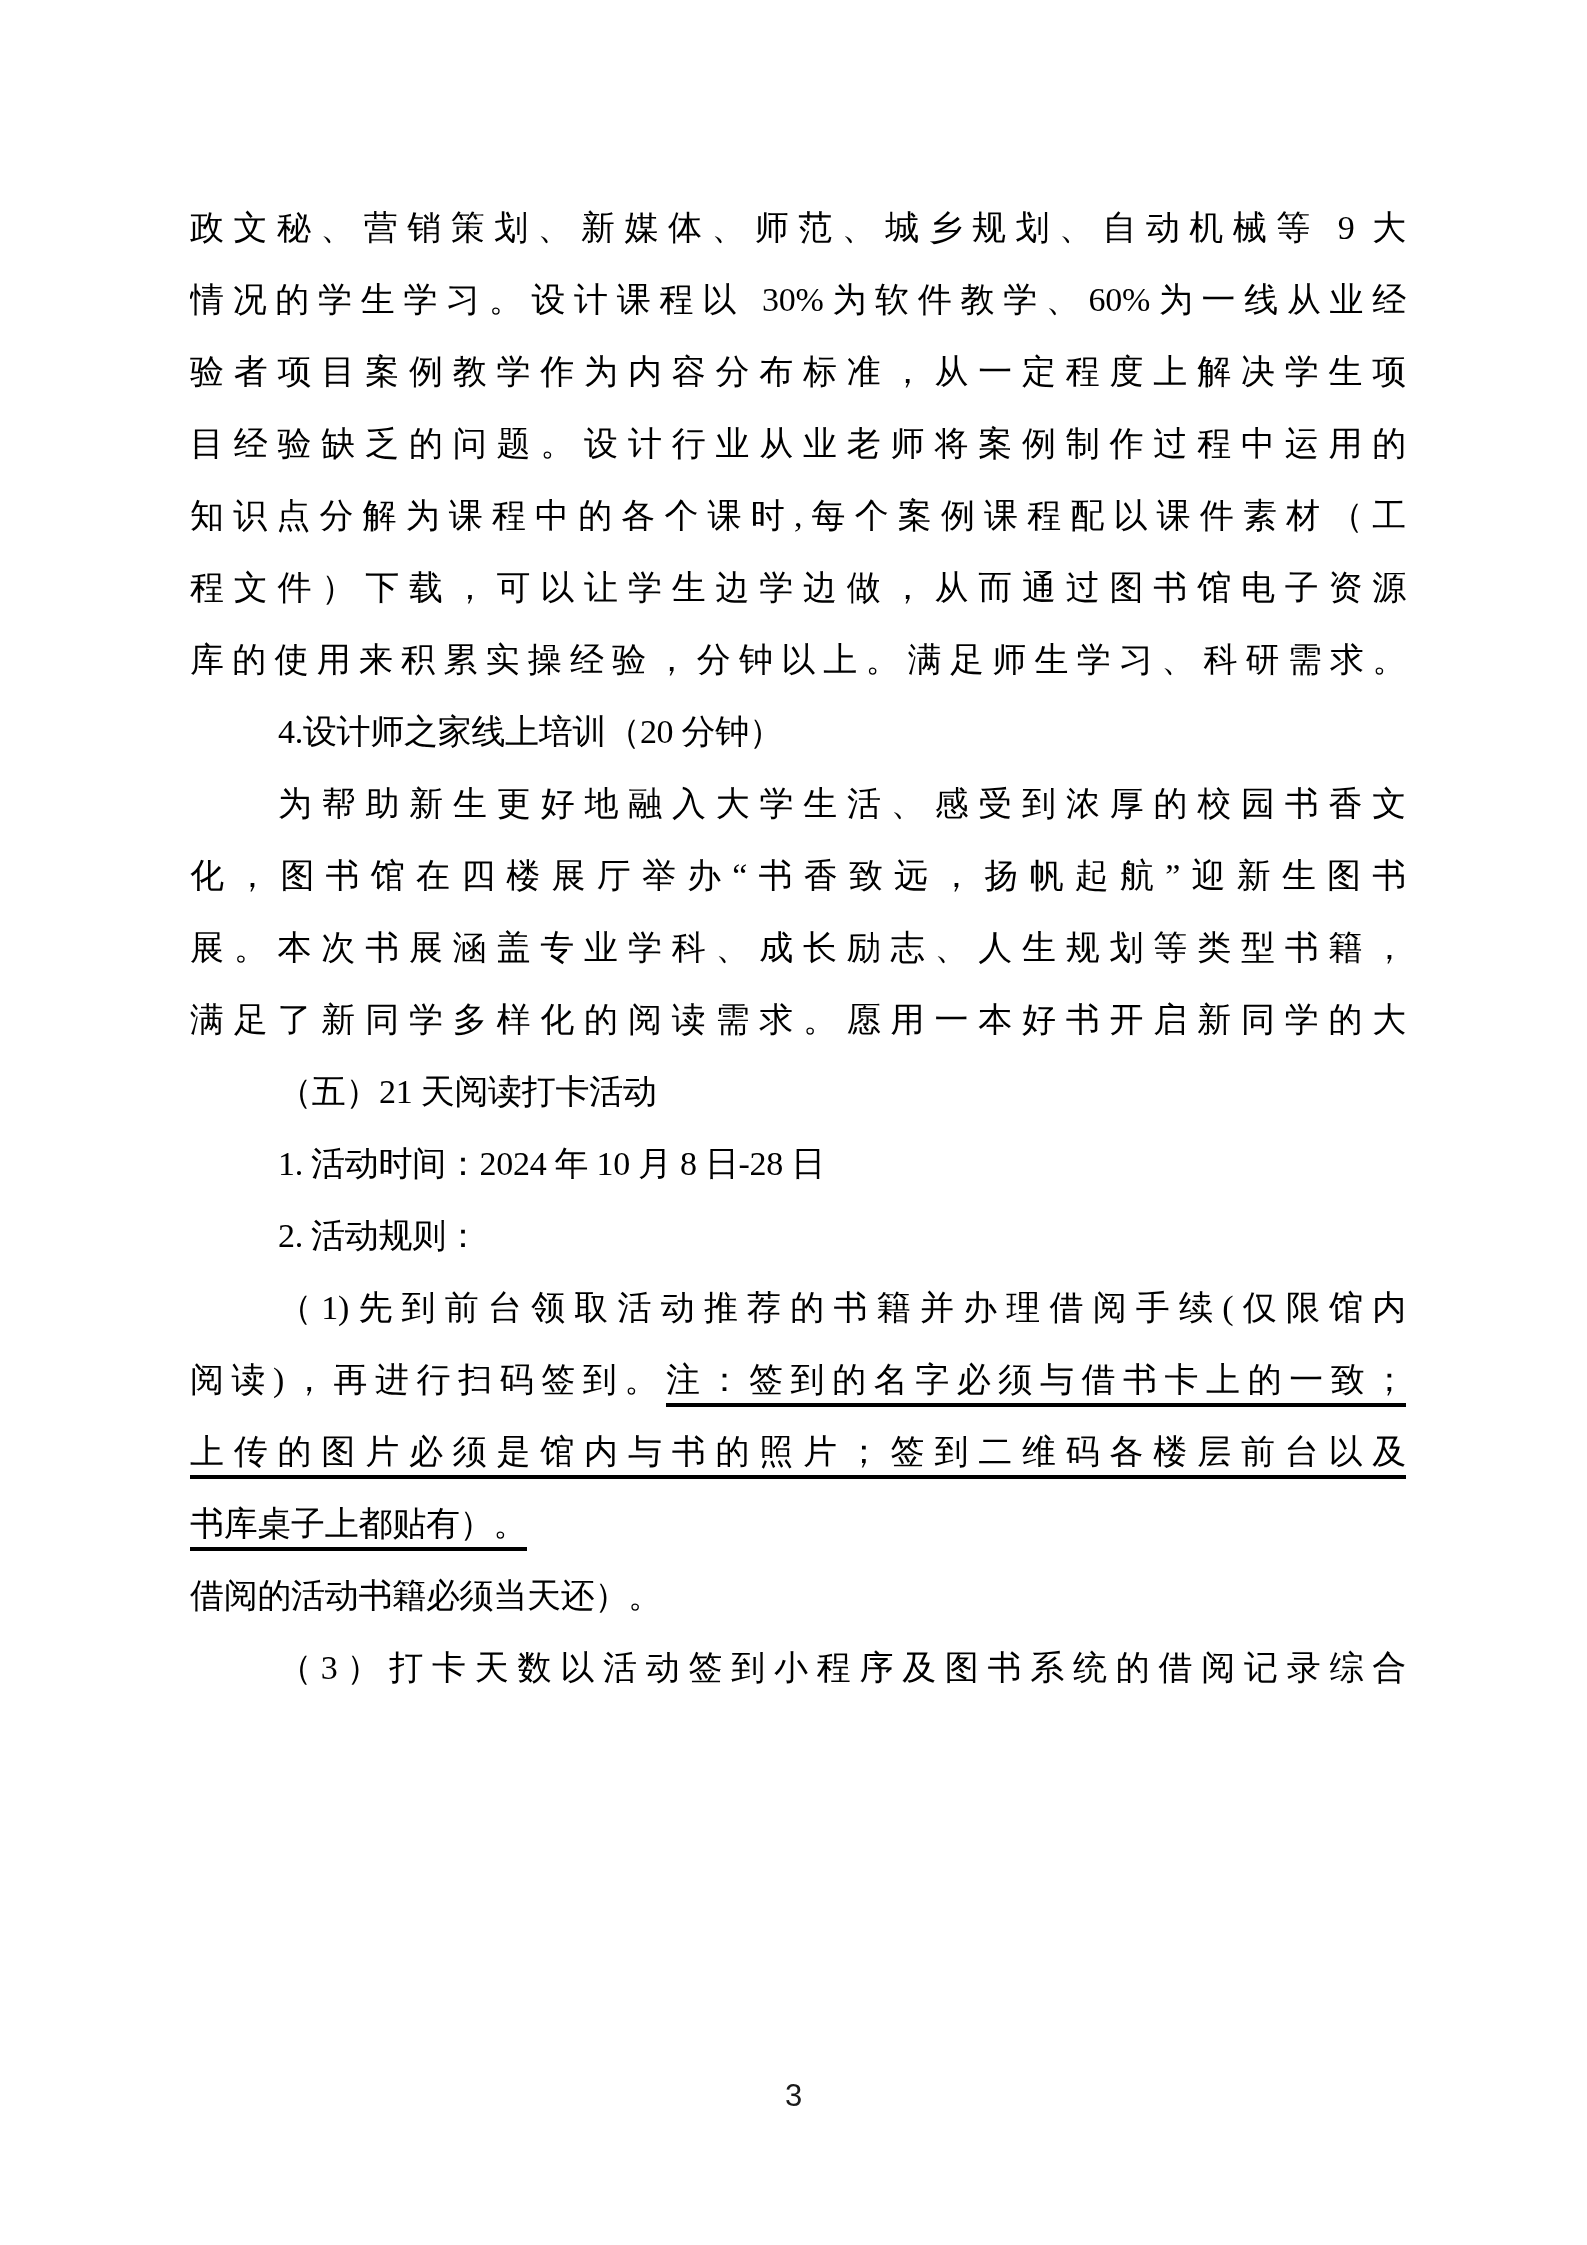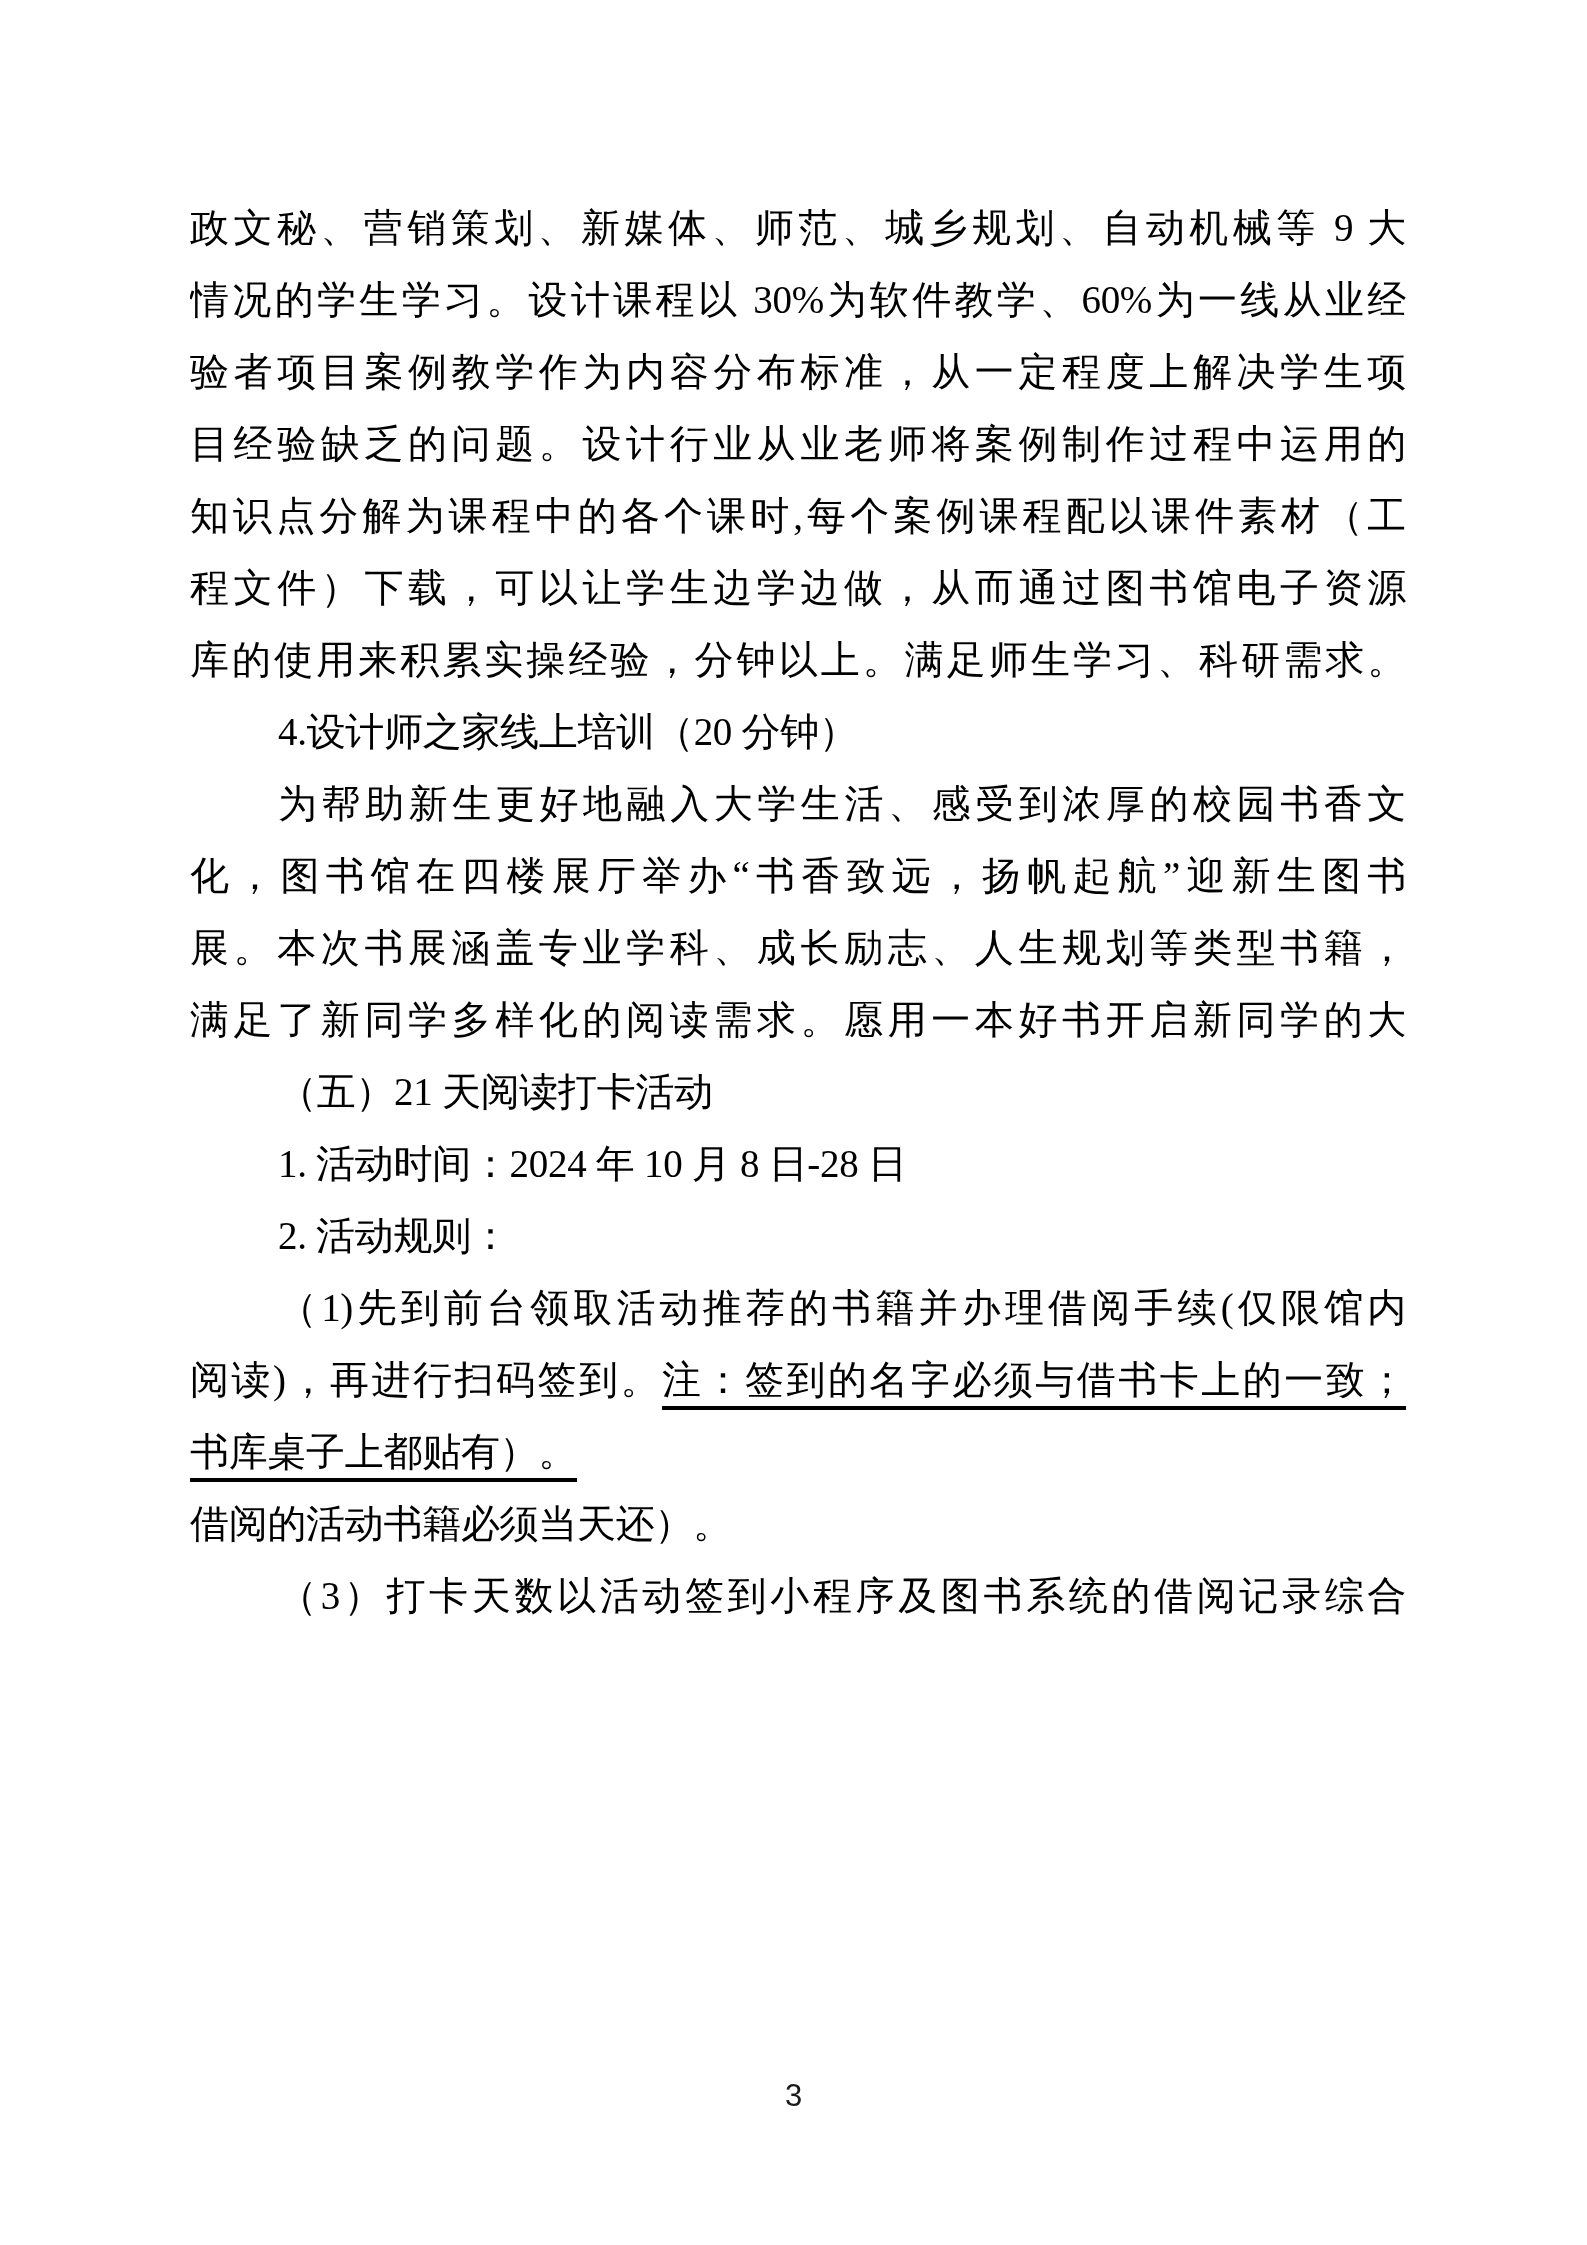--- a/index.html
+++ b/index.html
@@ -22,21 +22,21 @@
     height: 2245px;
     background: #ffffff;
   }
   .content {
     position: absolute;
     left: 190px;
     top: 192px;
     width: 1216px;
   }
   .line {
-    font-size: 39px;
+    font-size: 34px;
     line-height: 72px;
     height: 72px;
     letter-spacing: -0.3px;
     white-space: pre-wrap;
     overflow: hidden;
   }
   .line.j {
     text-align: justify;
     text-align-last: justify;
     text-justify: inter-character;
@@ -79,18 +79,19 @@
       <div class="line l ind"><span class="">4.设计师之家线上培训（20 分钟）</span></div>
       <div class="line j ind"><span class="">为帮助新生更好地融入大学生活、感受到浓厚的校园书香文</span></div>
       <div class="line j"><span class="">化，图书馆在四楼展厅举办“书香致远，扬帆起航”迎新生图书</span></div>
       <div class="line j"><span class="">展。本次书展涵盖专业学科、成长励志、人生规划等类型书籍，</span></div>
       <div class="line j"><span class="">满足了新同学多样化的阅读需求。愿用一本好书开启新同学的大</span></div>
       <div class="line l ind"><span class="">（五）21 天阅读打卡活动</span></div>
       <div class="line l ind"><span class="">1. 活动时间：2024 年 10 月 8 日-28 日</span></div>
       <div class="line l ind"><span class="">2. 活动规则：</span></div>
       <div class="line j ind"><span class="">（1)先到前台领取活动推荐的书籍并办理借阅手续(仅限馆内</span></div>
       <div class="line j"><span class="">阅读)，再进行扫码签到。</span><span class="u">注：签到的名字必须与借书卡上的一致；</span></div>
+      <div class="line j"><span class="u">上传的图片必须是馆内与书的照片；签到二维码各楼层前台以及</span></div>
       <div class="line l"><span class="u">书库桌子上都贴有）。</span></div>
       <div class="line l"><span class="">借阅的活动书籍必须当天还）。</span></div>
       <div class="line j ind"><span class="">（3）打卡天数以活动签到小程序及图书系统的借阅记录综合</span></div>
     </div>
   <div class="page-number">3</div>
 </div>
 
 </body></html>

